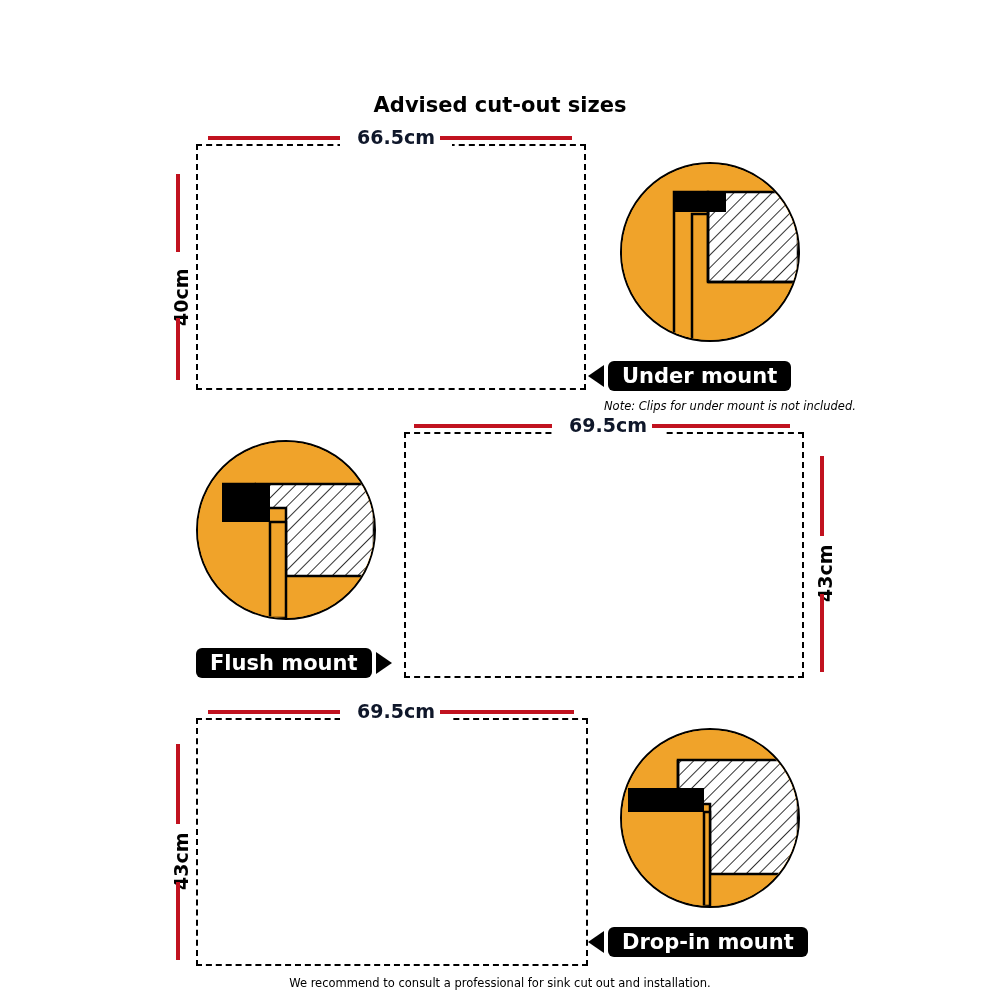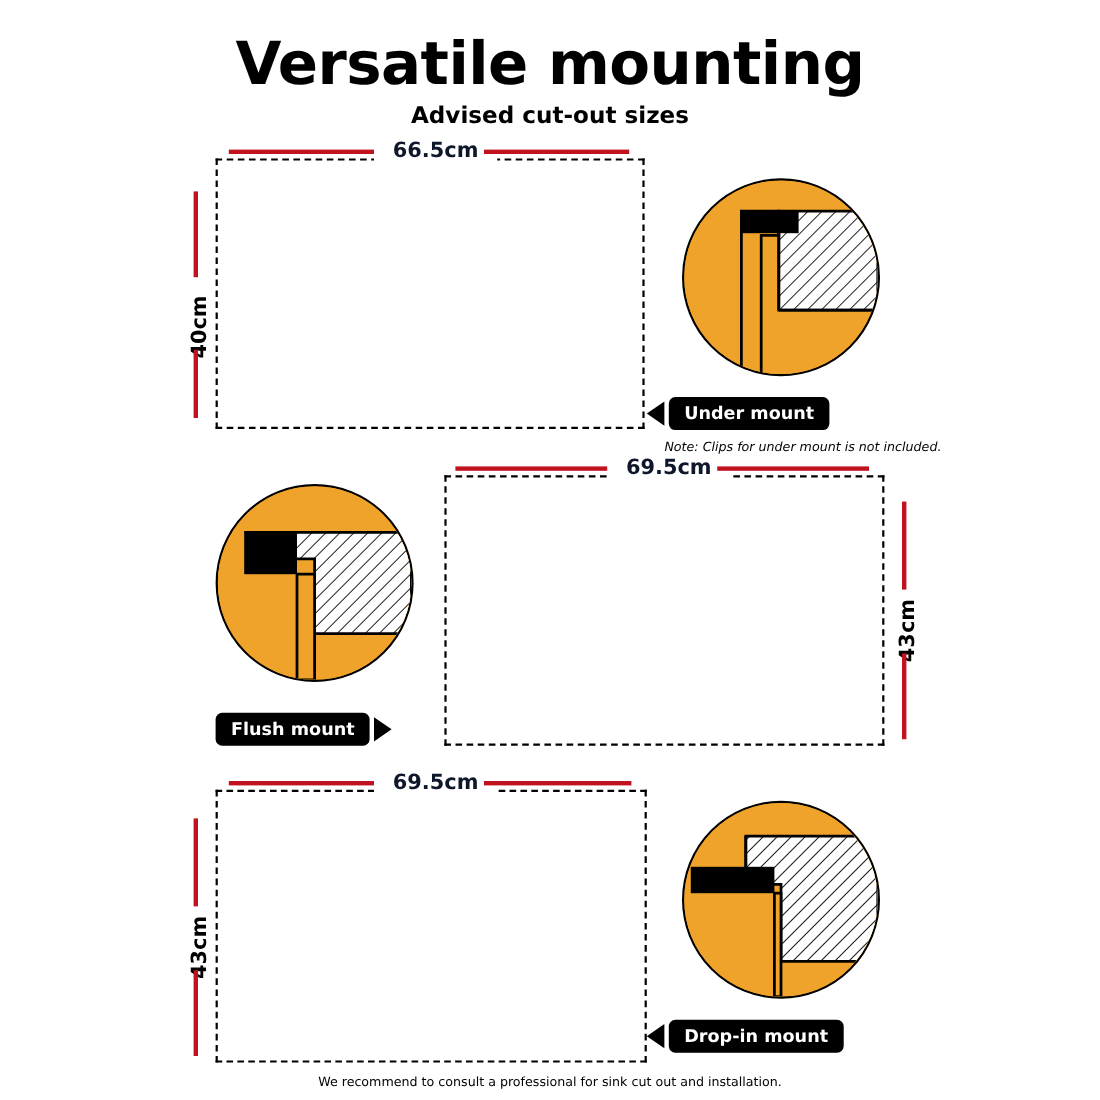--- a/index.html
+++ b/index.html
@@ -101,21 +101,21 @@
   
   .callout {
     position: absolute;
     display: flex;
     align-items: center;
     height: 30px;
   }
   .callout .pill {
     background: #000;
     color: #fff;
-    font-size: 16px;
+    font-size: 21px;
     font-weight: 700;
     border-radius: 6px;
     padding: 5px 14px;
     white-space: nowrap;
     line-height: 20px;
   }
   .arrow-left, .arrow-right {
     width: 0; height: 0;
     border-top: 11px solid transparent;
     border-bottom: 11px solid transparent;
@@ -143,21 +143,20 @@
     text-align: center;
     font-size: 11.5px;
     color: #000;
   }
 </style>
 </head>
 <body>
 
 <div class="stage">
 
-  <div class="title">Versatile mounting</div>
   <div class="subtitle">Advised cut-out sizes</div>
 
   <div class="cutout" style="left:196px; top:144px; width:390px; height:246px;"></div>
 
   <div class="dim-h" style="left:208px; top:136px; width:232px;"></div>
   <div class="dim-h-label" style="left:340px; top:126px; width:100px;">66.5cm</div>
   <div class="dim-h" style="left:440px; top:136px; width:132px;"></div>
 
   <div class="dim-v" style="left:176px; top:174px; width:4px; height:80px;"></div>
   <div class="dim-v-label" style="left:170px; top:252px; height:68px;">40cm</div>

